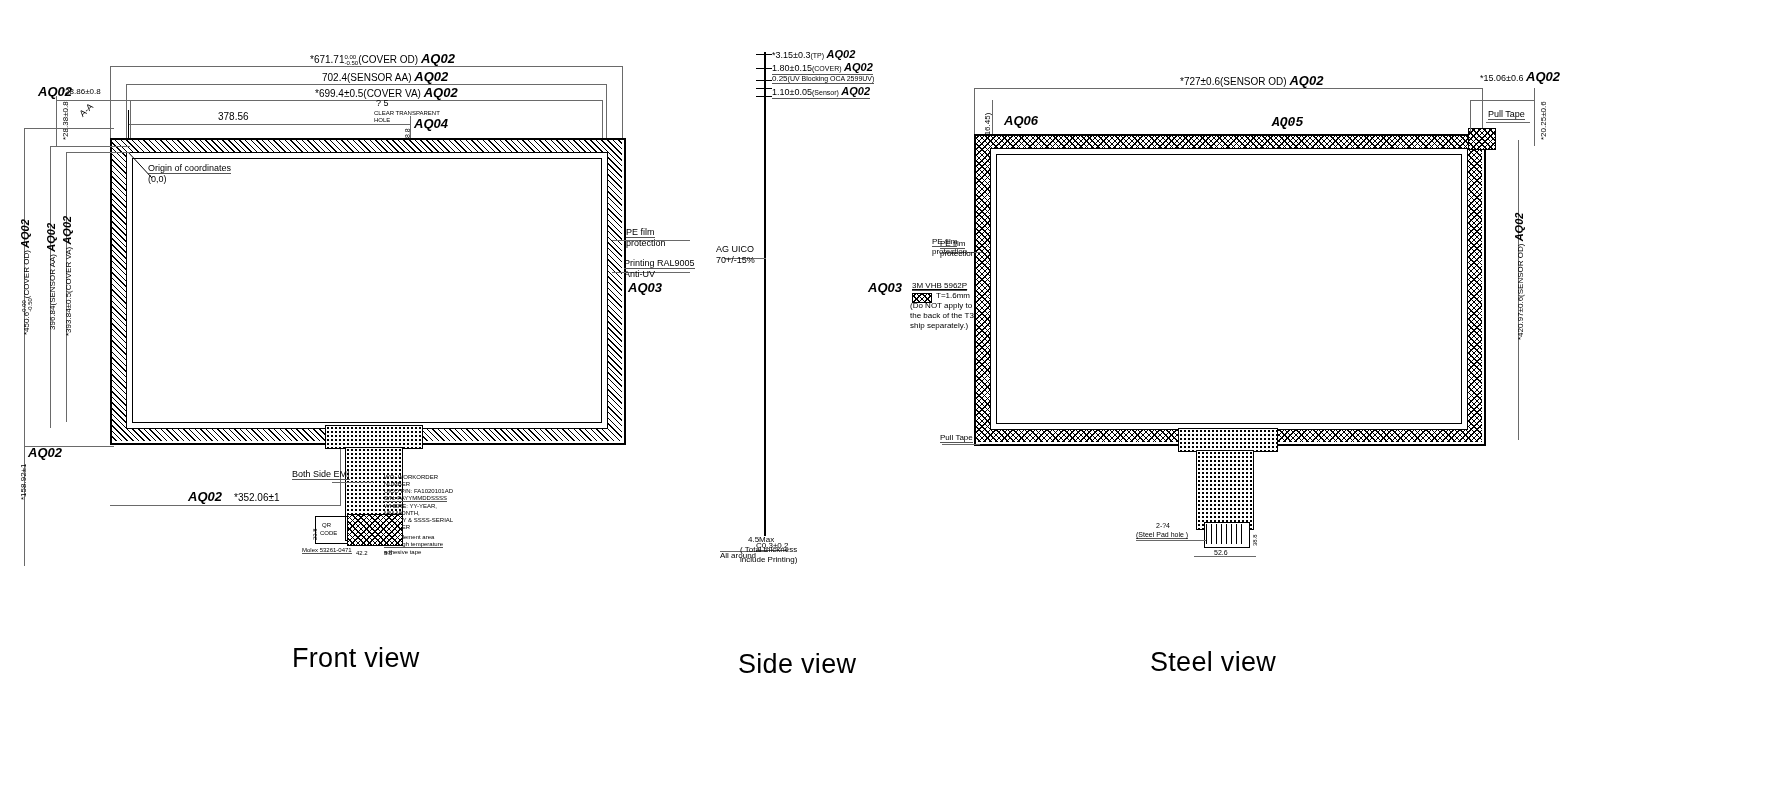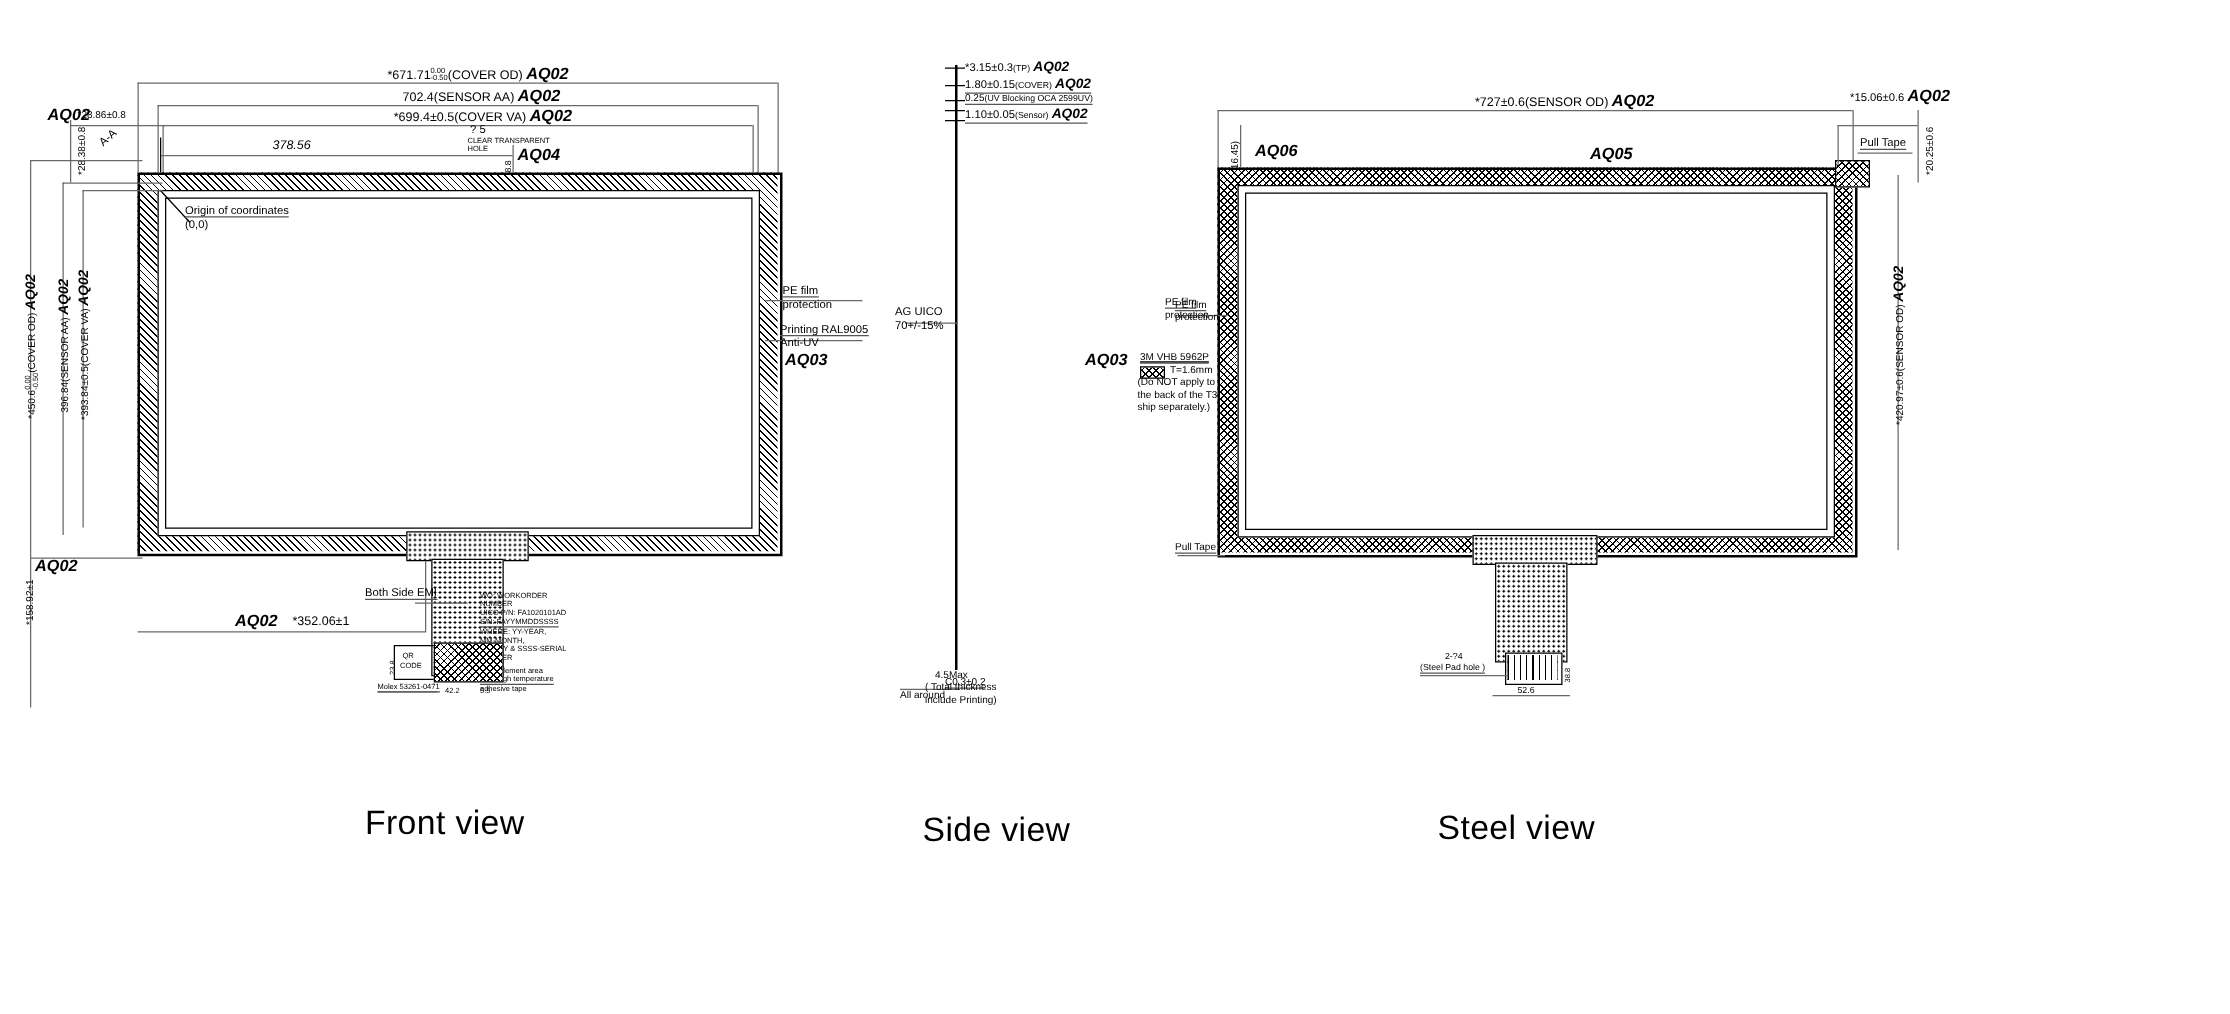--- a/index.html
+++ b/index.html
@@ -64,21 +64,21 @@
 
   <div class="t t10" style="left:310px;top:52px;">
     <span>*671.71</span><span class="frac"><span>0.00</span><br><span>-0.50</span></span><span>(COVER OD)</span>&nbsp;<span class="aq">AQ02</span>
   </div>
   <div class="t t10" style="left:322px;top:70px;">
     <span>702.4</span><span>(SENSOR AA)</span>&nbsp;<span class="aq">AQ02</span>
   </div>
   <div class="t t10" style="left:315px;top:86px;">
     <span>*699.4±0.5</span><span>(COVER VA)</span>&nbsp;<span class="aq">AQ02</span>
   </div>
-  <div class="t t10" style="left:218px;top:112px;font-style:italic;">378.56</div>
+  <div class="t t10" style="left:218px;top:112px;">378.56</div>
   <div class="t t8" style="left:62px;top:88px;">*28.86±0.8</div>
   <div class="t t8 rot90" style="left:62px;top:140px;">*28.38±0.8</div>
   <div class="t aq" style="left:38px;top:85px;">AQ02</div>
   <div class="t t9" style="left:78px;top:112px;transform:rotate(-42deg);transform-origin:0 0;">A-A</div>
 
   <div class="t t9" style="left:376px;top:99px;">? 5</div>
   <div class="t t6" style="left:374px;top:110px;">CLEAR TRANSPARENT</div>
   <div class="t t6" style="left:374px;top:117px;">HOLE</div>
   <div class="t t7 rot90" style="left:404px;top:138px;">8.8</div>
   <div class="t aq" style="left:414px;top:117px;">AQ04</div>
@@ -226,21 +226,21 @@
 
   <div class="t t8 rot90" style="left:44px;top:138px;">(16.45)</div>
   <div class="v" style="left:52px;top:100px;height:38px;"></div>
 
   <div class="abs hatchx" style="left:34px;top:134px;width:508px;height:308px;"></div>
   <div class="abs" style="left:50px;top:148px;width:476px;height:280px;background:#fff;border:1px solid #000;"></div>
   <div class="abs" style="left:56px;top:154px;width:464px;height:268px;background:#fff;border:1px solid #000;"></div>
   <div class="abs" style="left:34px;top:134px;width:508px;height:308px;border:2px solid #000;"></div>
 
   <div class="t aq" style="left:64px;top:114px;">AQ06</div>
-  <div class="t aq" style="left:332px;top:116px;">AQ05</div>
+  <div class="t aq" style="left:332px;top:116px;font-family:Liberation Mono, monospace;">AQ05</div>
 
   <div class="abs hatchx" style="left:528px;top:128px;width:26px;height:20px;border:1px solid #000;"></div>
   <div class="h" style="left:546px;top:122px;width:44px;"></div>
   <div class="t t9 ul" style="left:548px;top:110px;">Pull Tape</div>
   <div class="h" style="left:530px;top:100px;width:64px;"></div>
   <div class="v" style="left:530px;top:100px;height:32px;"></div>
   <div class="v" style="left:594px;top:88px;height:58px;"></div>
   <div class="t t9" style="left:540px;top:70px;">
     <span>*15.06±0.6</span>&nbsp;<span class="aq">AQ02</span>
   </div>

